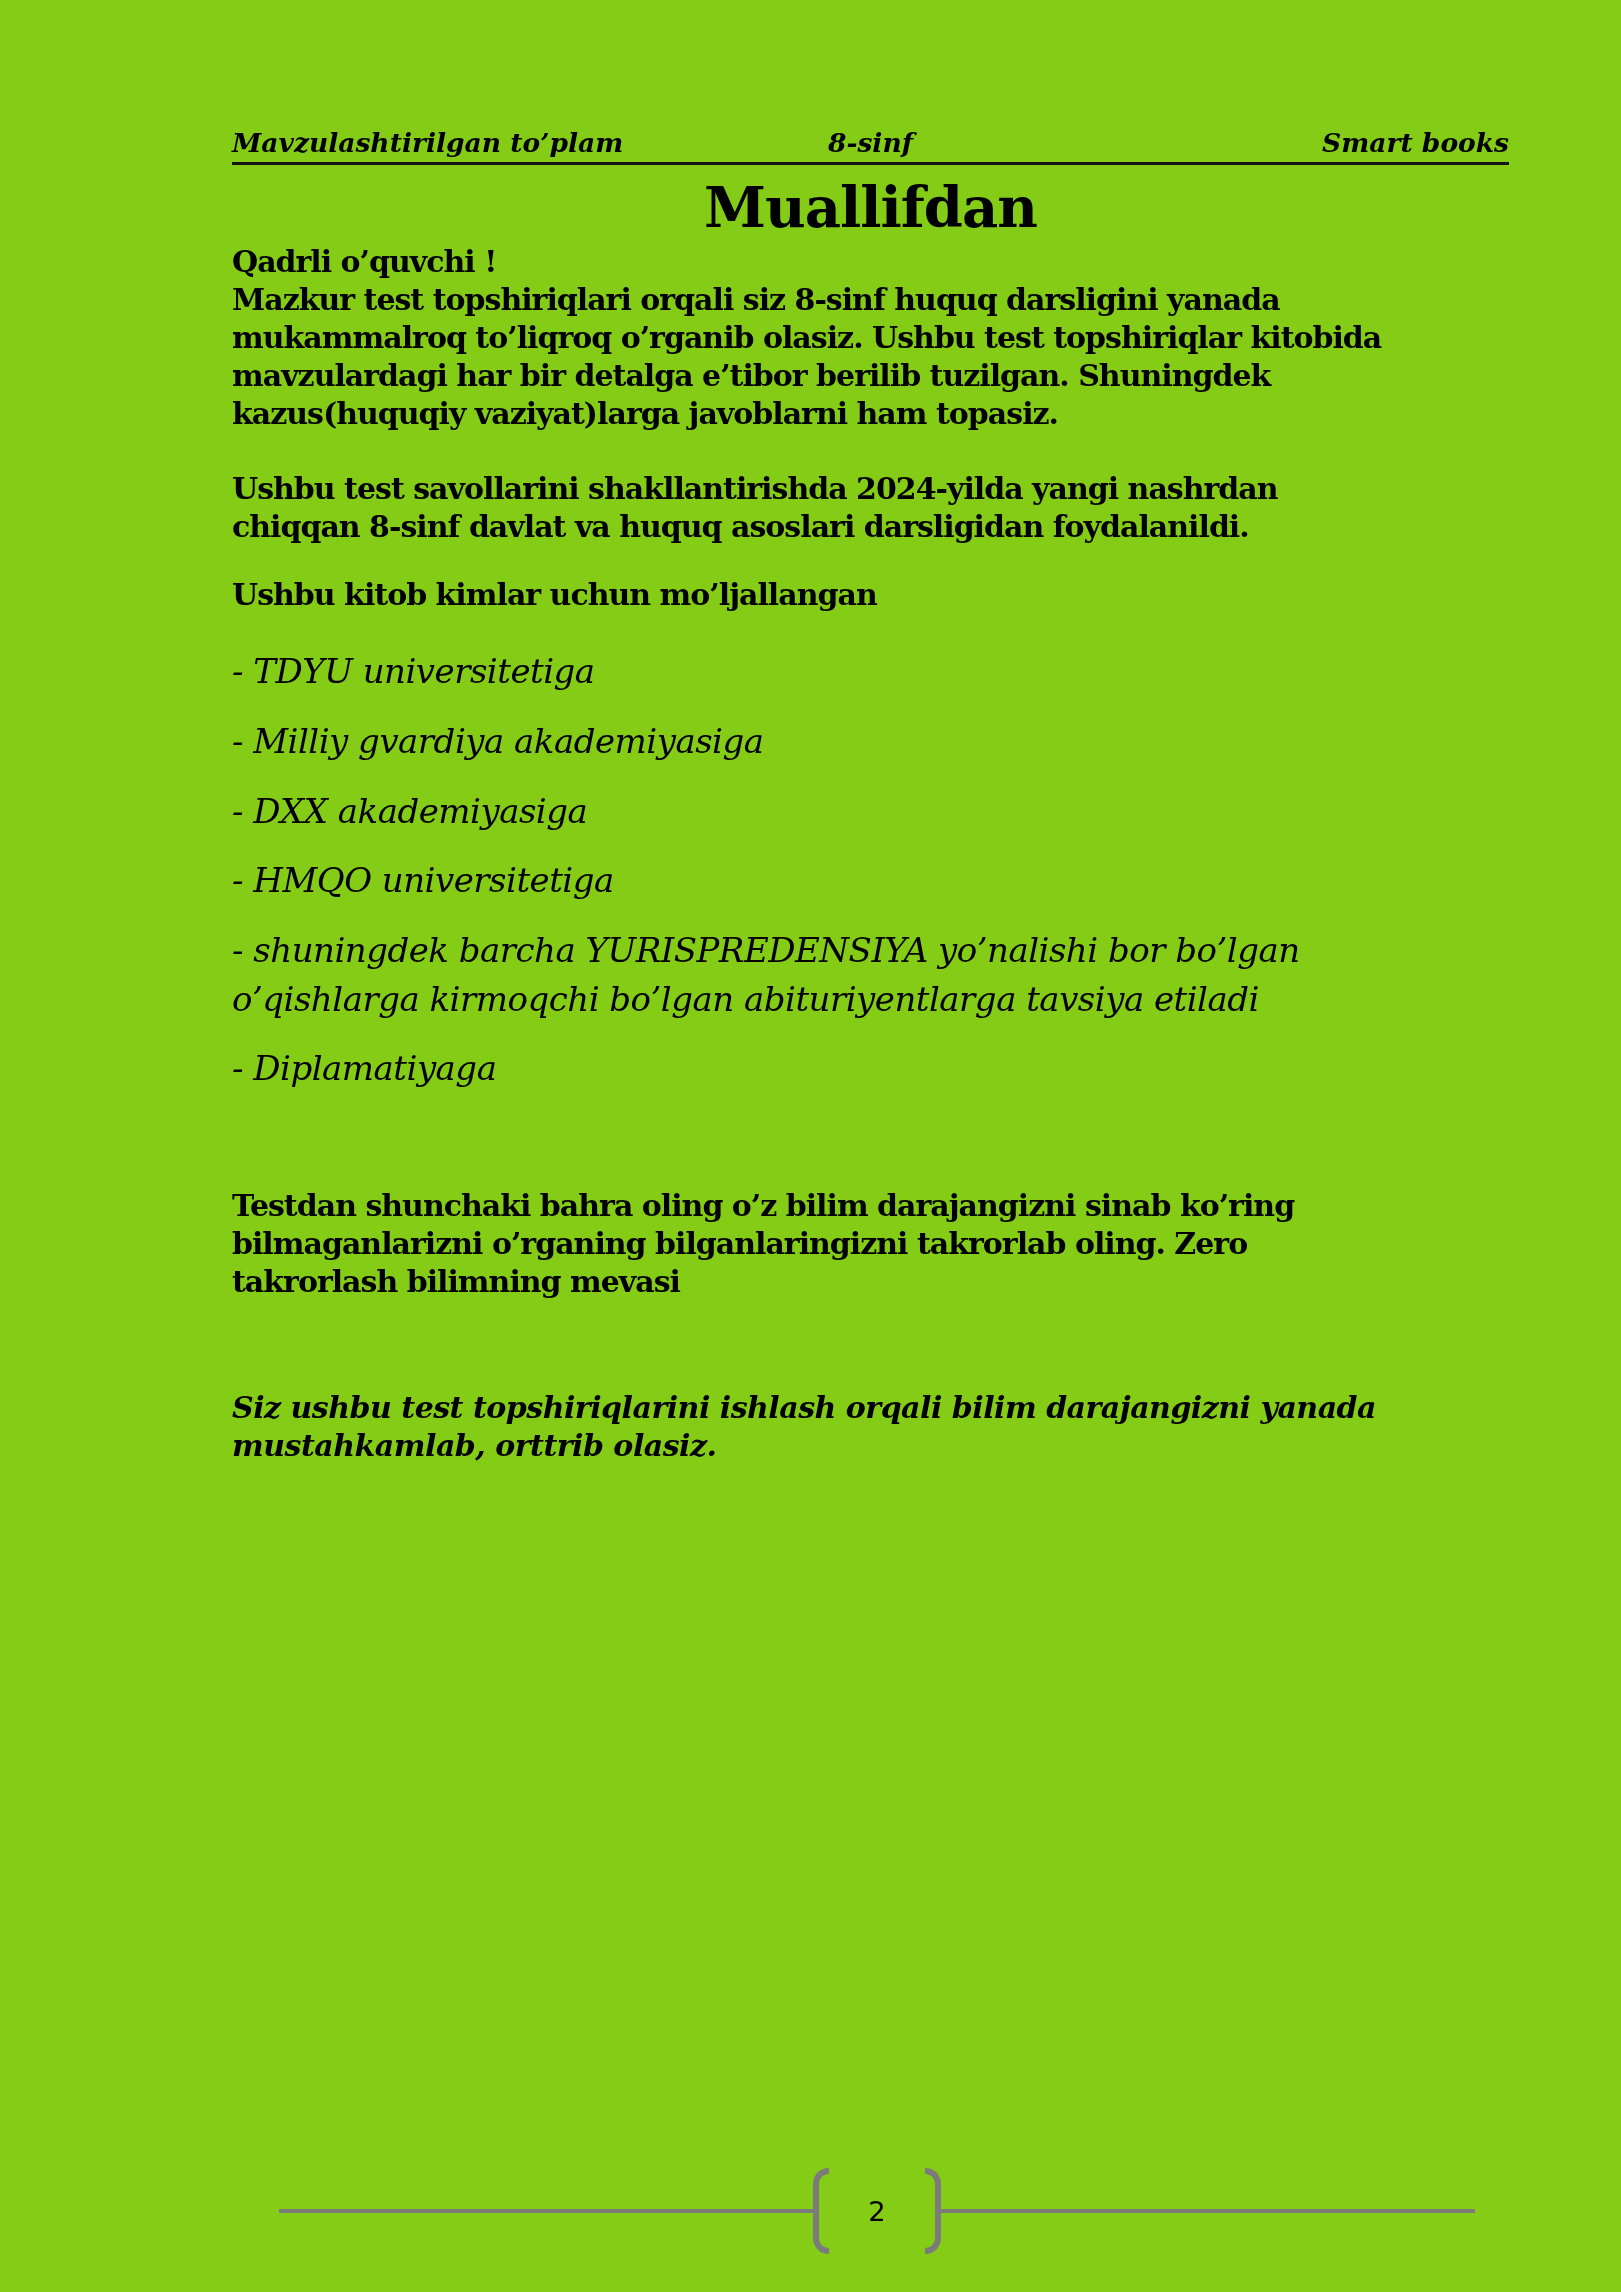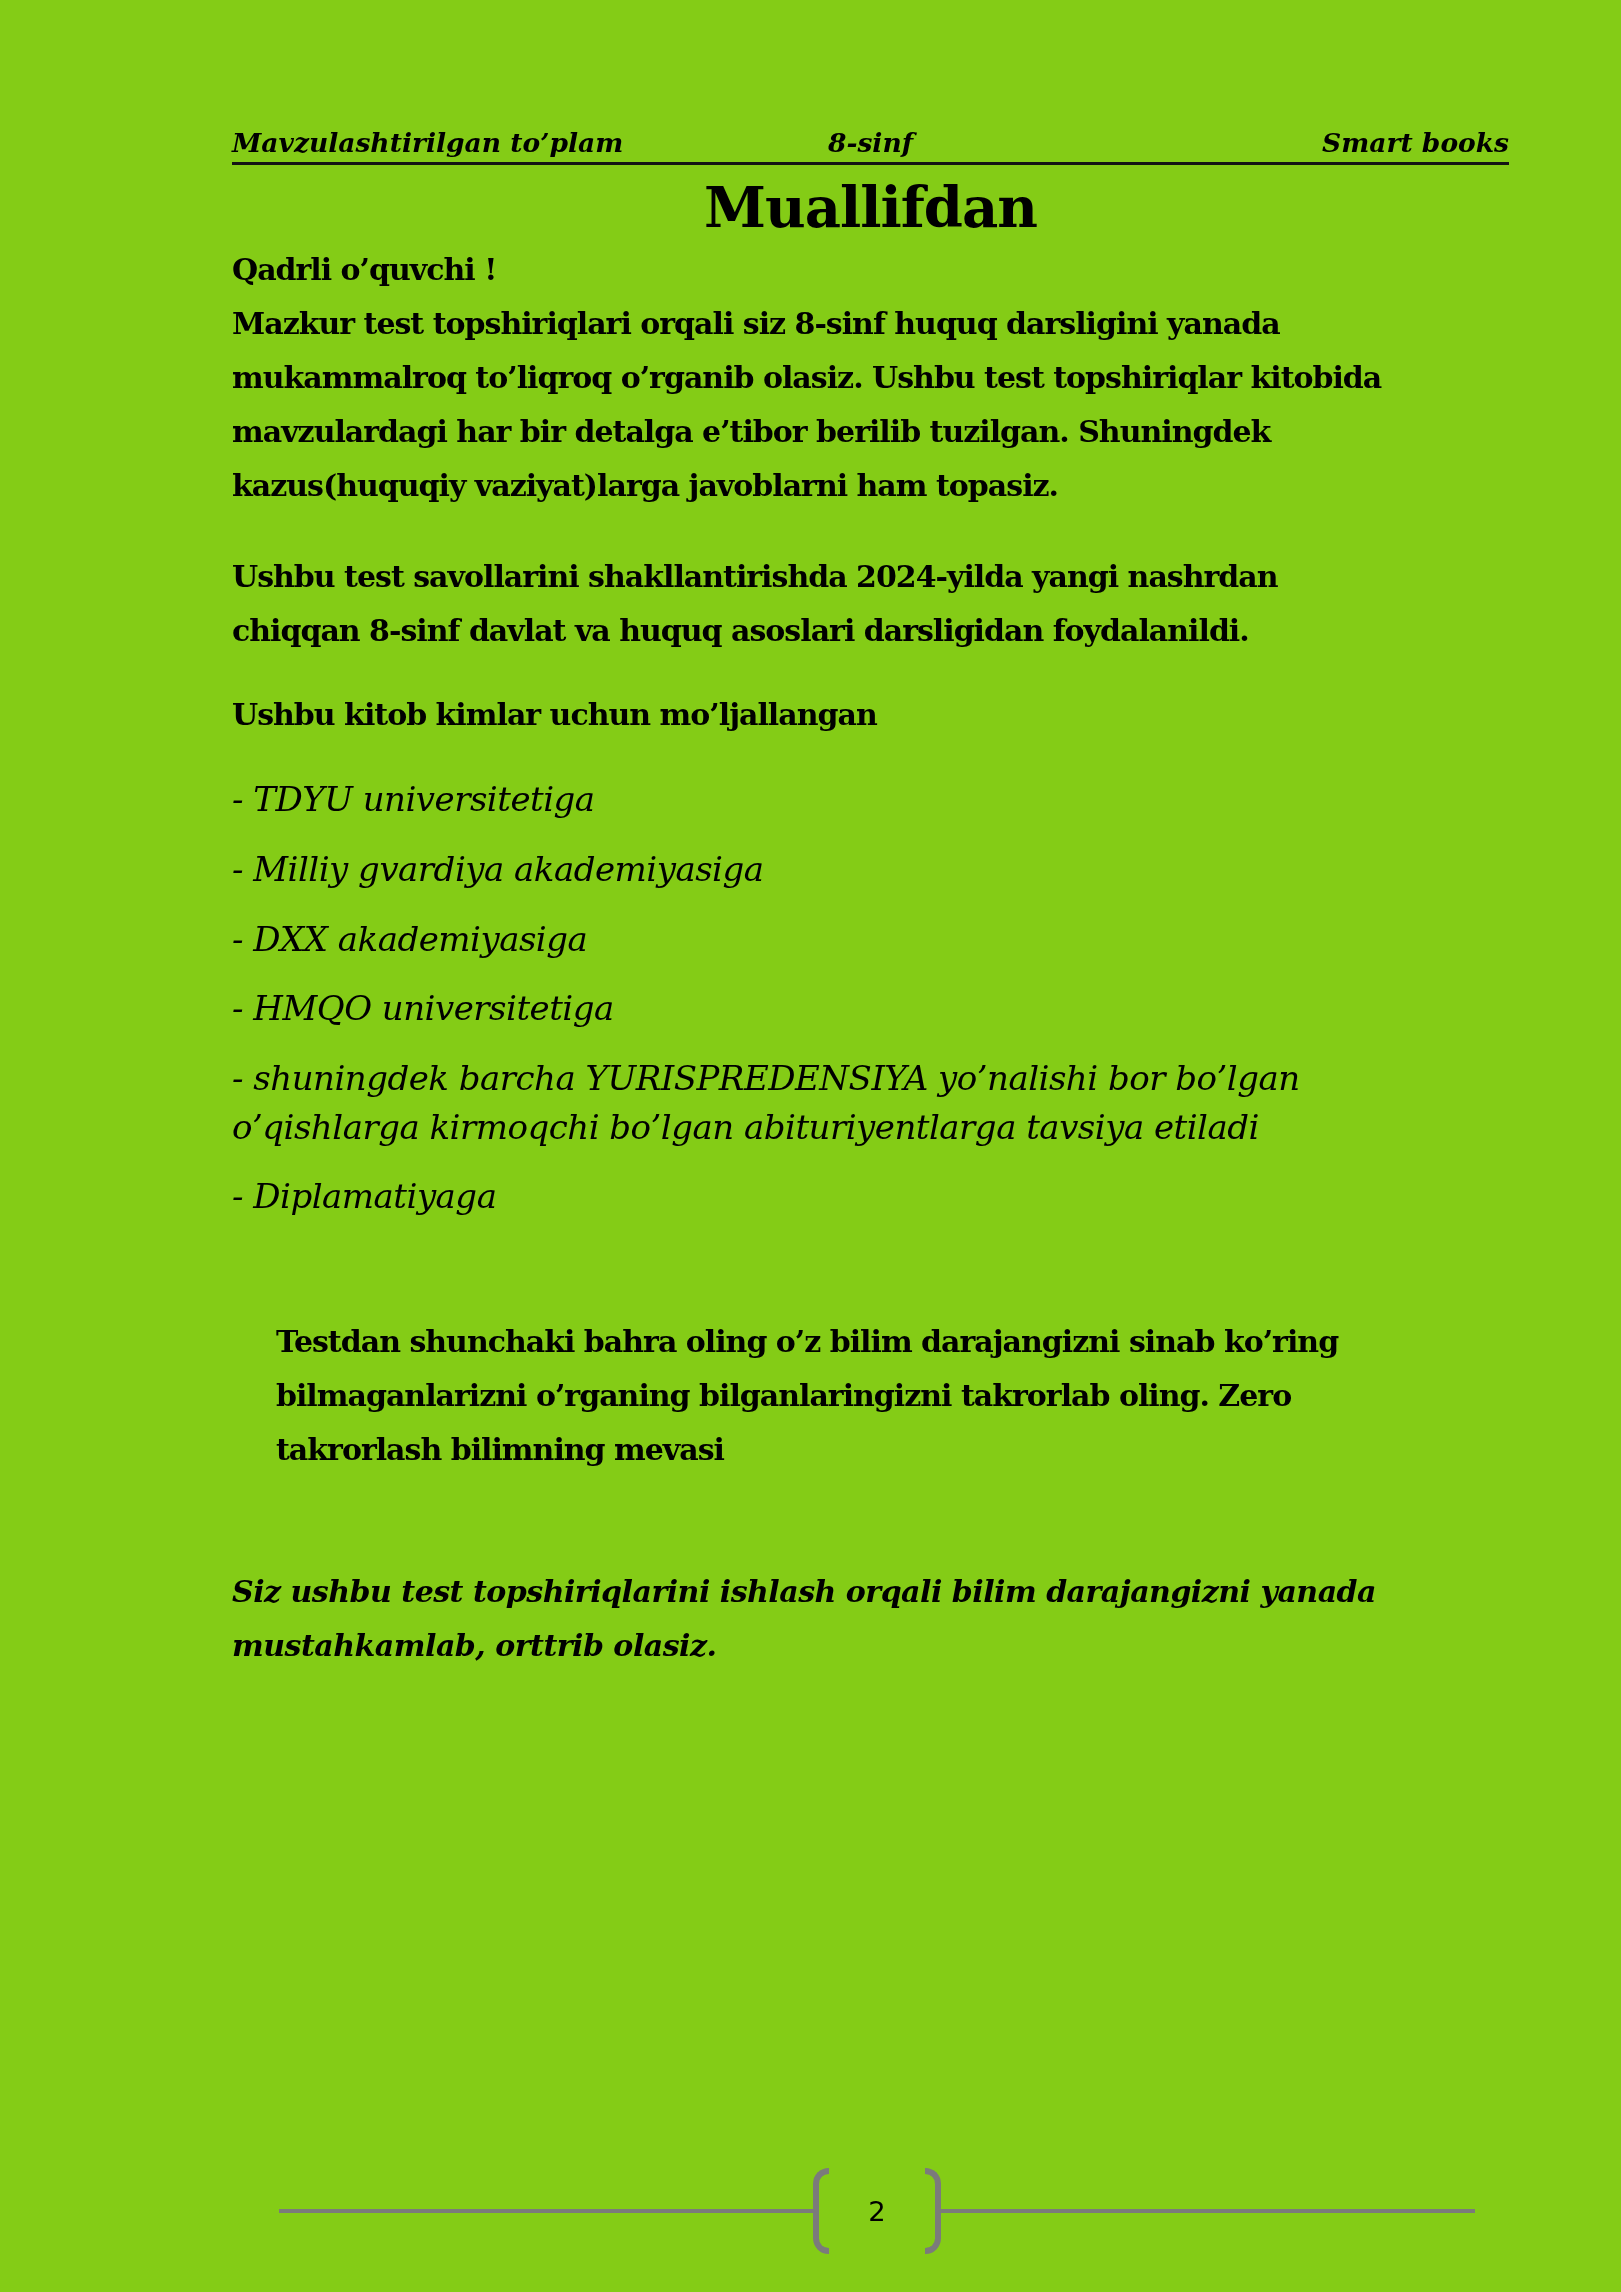--- a/index.html
+++ b/index.html
@@ -41,42 +41,42 @@
     font-weight: bold;
     font-size: 56px;
     line-height: 53px;
     letter-spacing: -1px;
   }
   
   .para {
     margin: 0;
     font-weight: bold;
     font-size: 30px;
-    line-height: 54px;
+    line-height: 38px;
     letter-spacing: -1px;
     white-space: pre;
   }
   .gap-1 { margin-top: 37px; }
   .heading { margin-top: 30px; }
   
   .aud-list {
     margin: 33px 0 0 0;
     padding: 0;
     list-style: none;
   }
   .aud-list li {
     font-style: italic;
     font-weight: normal;
     font-size: 34px;
     line-height: 49px;
     letter-spacing: -0.5px;
     margin: 0 0 20.6px 0;
     white-space: pre;
   }
-  .advice { margin-top: 94px; margin-left: 44px; }
+  .advice { margin-top: 94px; }
   .closing {
     margin-top: 88px;
     font-style: italic;
     letter-spacing: -0.5px;
   }
   
   .footer {
     position: absolute;
     top: 2168px;
     left: 279px;

